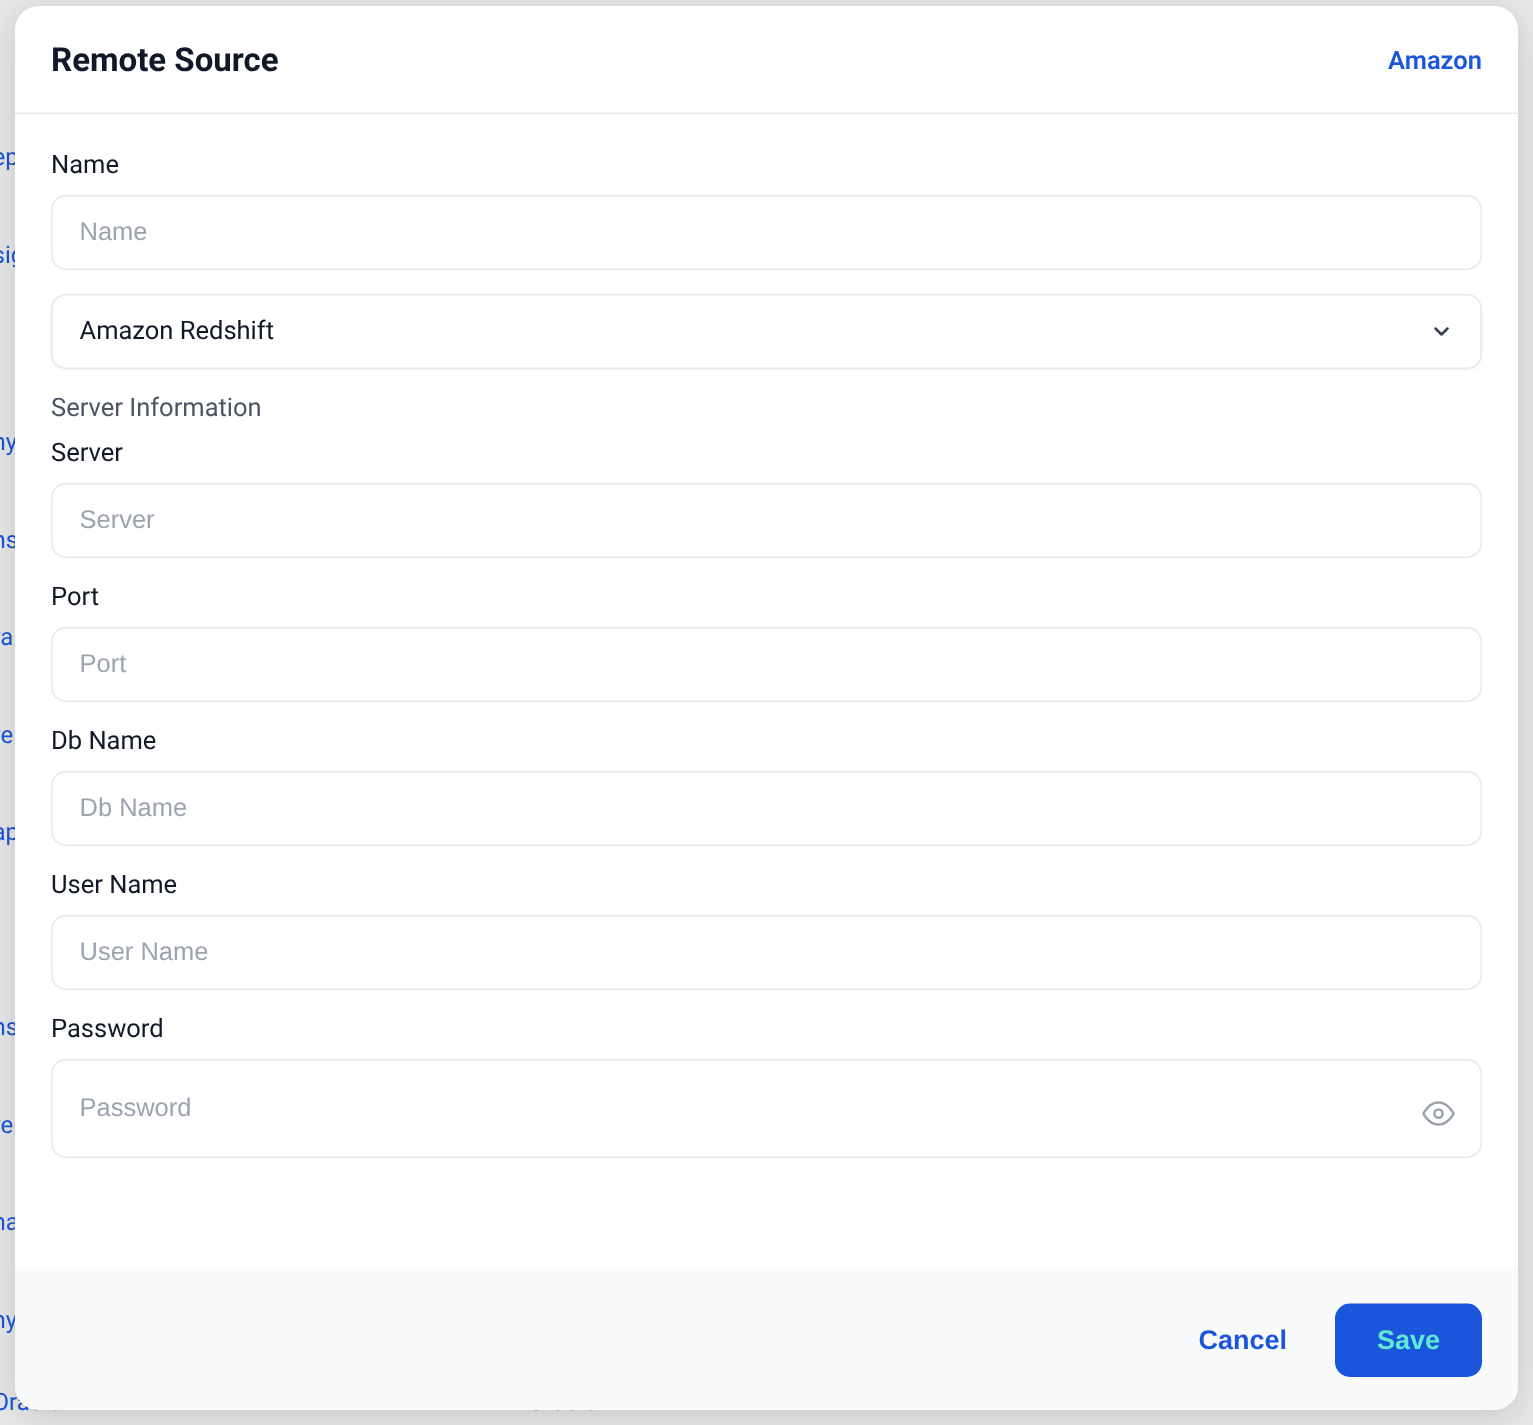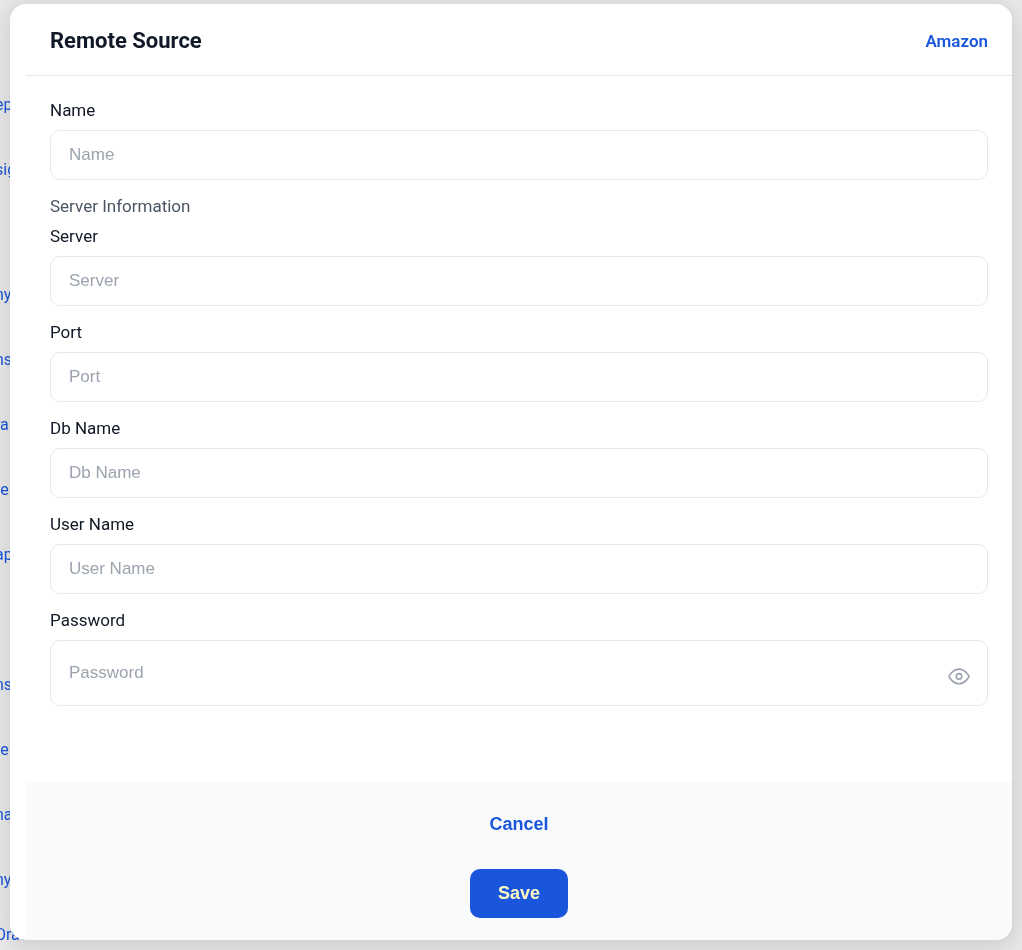--- a/index.html
+++ b/index.html
@@ -36,21 +36,20 @@
       top: 4px;
       left: 10px;
       right: 10px;
       bottom: 10px;
       background: #ffffff;
       border-radius: 16px;
       display: flex;
       flex-direction: column;
       box-shadow: 0 4px 24px rgba(0,0,0,0.15);
       overflow: hidden;
-      padding-left: 16px;
     }
     .modal-header {
       display: flex;
       justify-content: space-between;
       align-items: center;
       padding: 24px 24px 22px 24px;
       border-bottom: 1px solid #e5e7eb;
     }
     .modal-title {
       font-size: 22px;
@@ -133,36 +132,36 @@
       color: #9ca3af;
     }
     .eye-icon {
       width: 22px;
       height: 22px;
     }
     .modal-footer {
       background: #f9fafb;
       padding: 22px 24px;
       display: flex;
+      justify-content: flex-end;
       align-items: center;
       gap: 24px;
-      flex-direction: column;
     }
     .cancel-button {
       color: #1a56db;
       font-size: 18px;
       font-weight: 600;
       background: none;
       border: none;
       cursor: pointer;
       padding: 10px 8px;
     }
     .save-button {
       background: #1a56db;
-      color: #fef9c3;
+      color: #5eead4;
       font-size: 18px;
       font-weight: 600;
       border: none;
       border-radius: 10px;
       padding: 14px 28px;
       cursor: pointer;
     }
   </style>
 </head>
 <body>
@@ -189,20 +188,26 @@
   <div class="modal-header">
     <div class="modal-title">Remote Source</div>
     <div class="close-link">Amazon</div>
   </div>
 
   <div class="modal-body">
 
     <label class="form-label">Name</label>
     <input class="form-input" type="text" placeholder="Name" style="">
 
+    <div class="form-select">
+      <span>Amazon Redshift</span>
+      <svg class="chevron-icon" viewBox="0 0 24 24" fill="none" stroke="#374151" stroke-width="2.5" stroke-linecap="round" stroke-linejoin="round">
+        <polyline points="6 9 12 15 18 9"></polyline>
+      </svg>
+    </div>
 
     <div class="section-label">Server Information</div>
 
     <label class="form-label">Server</label>
     <input class="form-input" type="text" placeholder="Server" style="">
 
     <label class="form-label">Port</label>
     <input class="form-input" type="text" placeholder="Port" style="">
 
     <label class="form-label">Db Name</label>

